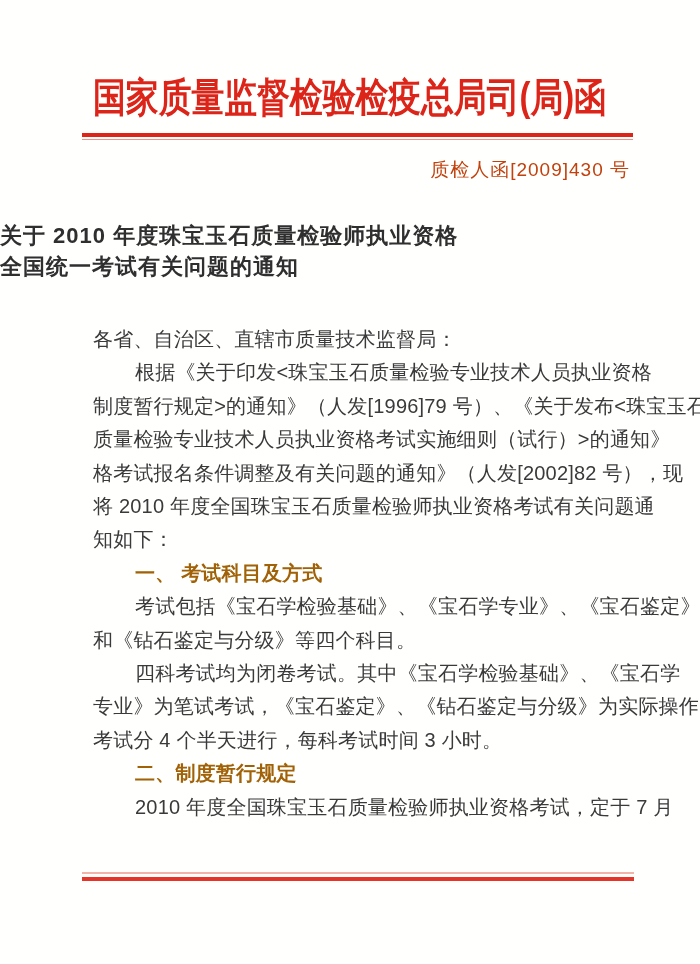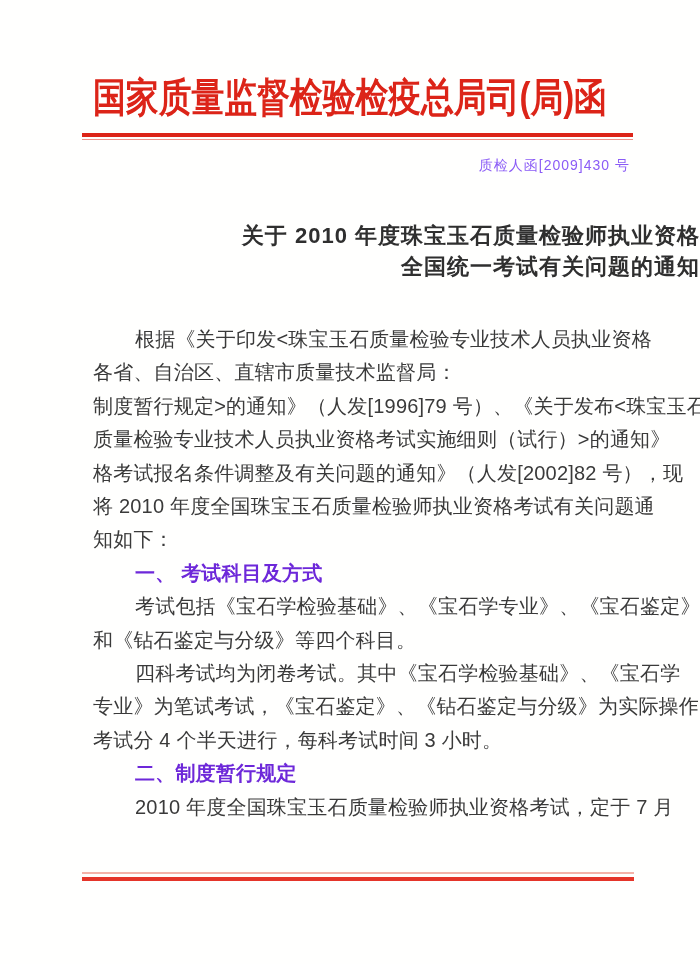--- a/index.html
+++ b/index.html
@@ -31,50 +31,50 @@
     top: 133px;
     left: 82px;
     width: 551px;
   }
   .header-rule .thick { height: 4px; background: var(--red, #dc2418); }
   .header-rule .thin  { height: 1px; background: var(--red-light, #f0928a); margin-top: 2px; }
   .doc-number {
     position: absolute;
     top: 157px;
     right: 70px;
-    font-size: 14px;
-    color: #8b5cf6;
+    font-size: 19px;
+    color: #c2410c;
     letter-spacing: 1px;
     white-space: nowrap;
   }
   .notice-title {
     position: absolute;
     top: 220px;
     left: 0;
     width: 700px;
-    text-align: right;
+    text-align: left;
     font-size: 22px;
     font-weight: bold;
     line-height: 31px;
     color: #2f2f2f;
     letter-spacing: 1px;
   }
   .doc-body {
     position: absolute;
     top: 323px;
     left: 93px;
     width: 522px;
     font-size: 20px;
     line-height: 33.4px;
     letter-spacing: 0.2px;
     color: var(--ink, #3a3a3a);
   }
   .doc-body .line { white-space: nowrap; }
   .doc-body .line.indent { padding-left: 42px; }
-  .doc-body .line.bold { font-weight: bold; color: #6d28d9; }
+  .doc-body .line.bold { font-weight: bold; color: #a16207; }
   .footer-rule {
     position: absolute;
     top: 872px;
     left: 82px;
     width: 552px;
   }
   .footer-rule .thin  { height: 2px; background: var(--red-lighter, #f4b3a9); }
   .footer-rule .thick { height: 4px; background: var(--red-bright, #e5352a); margin-top: 3px; }
 </style>
 </head>
@@ -90,22 +90,22 @@
   </div>
 
   <div class="doc-number">质检人函[2009]430 号</div>
 
   <div class="notice-title">
     <div>关于 2010 年度珠宝玉石质量检验师执业资格</div>
     <div>全国统一考试有关问题的通知</div>
   </div>
 
   <div class="doc-body">
+      <div class="line">各省、自治区、直辖市质量技术监督局：</div>
       <div class="line indent">根据《关于印发&lt;珠宝玉石质量检验专业技术人员执业资格</div>
-      <div class="line">各省、自治区、直辖市质量技术监督局：</div>
       <div class="line">制度暂行规定&gt;的通知》（人发[1996]79 号）、《关于发布&lt;珠宝玉石</div>
       <div class="line">质量检验专业技术人员执业资格考试实施细则（试行）&gt;的通知》</div>
       <div class="line">格考试报名条件调整及有关问题的通知》（人发[2002]82 号），现</div>
       <div class="line">将 2010 年度全国珠宝玉石质量检验师执业资格考试有关问题通</div>
       <div class="line">知如下：</div>
       <div class="line indent bold">一、 考试科目及方式</div>
       <div class="line indent">考试包括《宝石学检验基础》、《宝石学专业》、《宝石鉴定》</div>
       <div class="line">和《钻石鉴定与分级》等四个科目。</div>
       <div class="line indent">四科考试均为闭卷考试。其中《宝石学检验基础》、《宝石学</div>
       <div class="line">专业》为笔试考试，《宝石鉴定》、《钻石鉴定与分级》为实际操作。</div>

